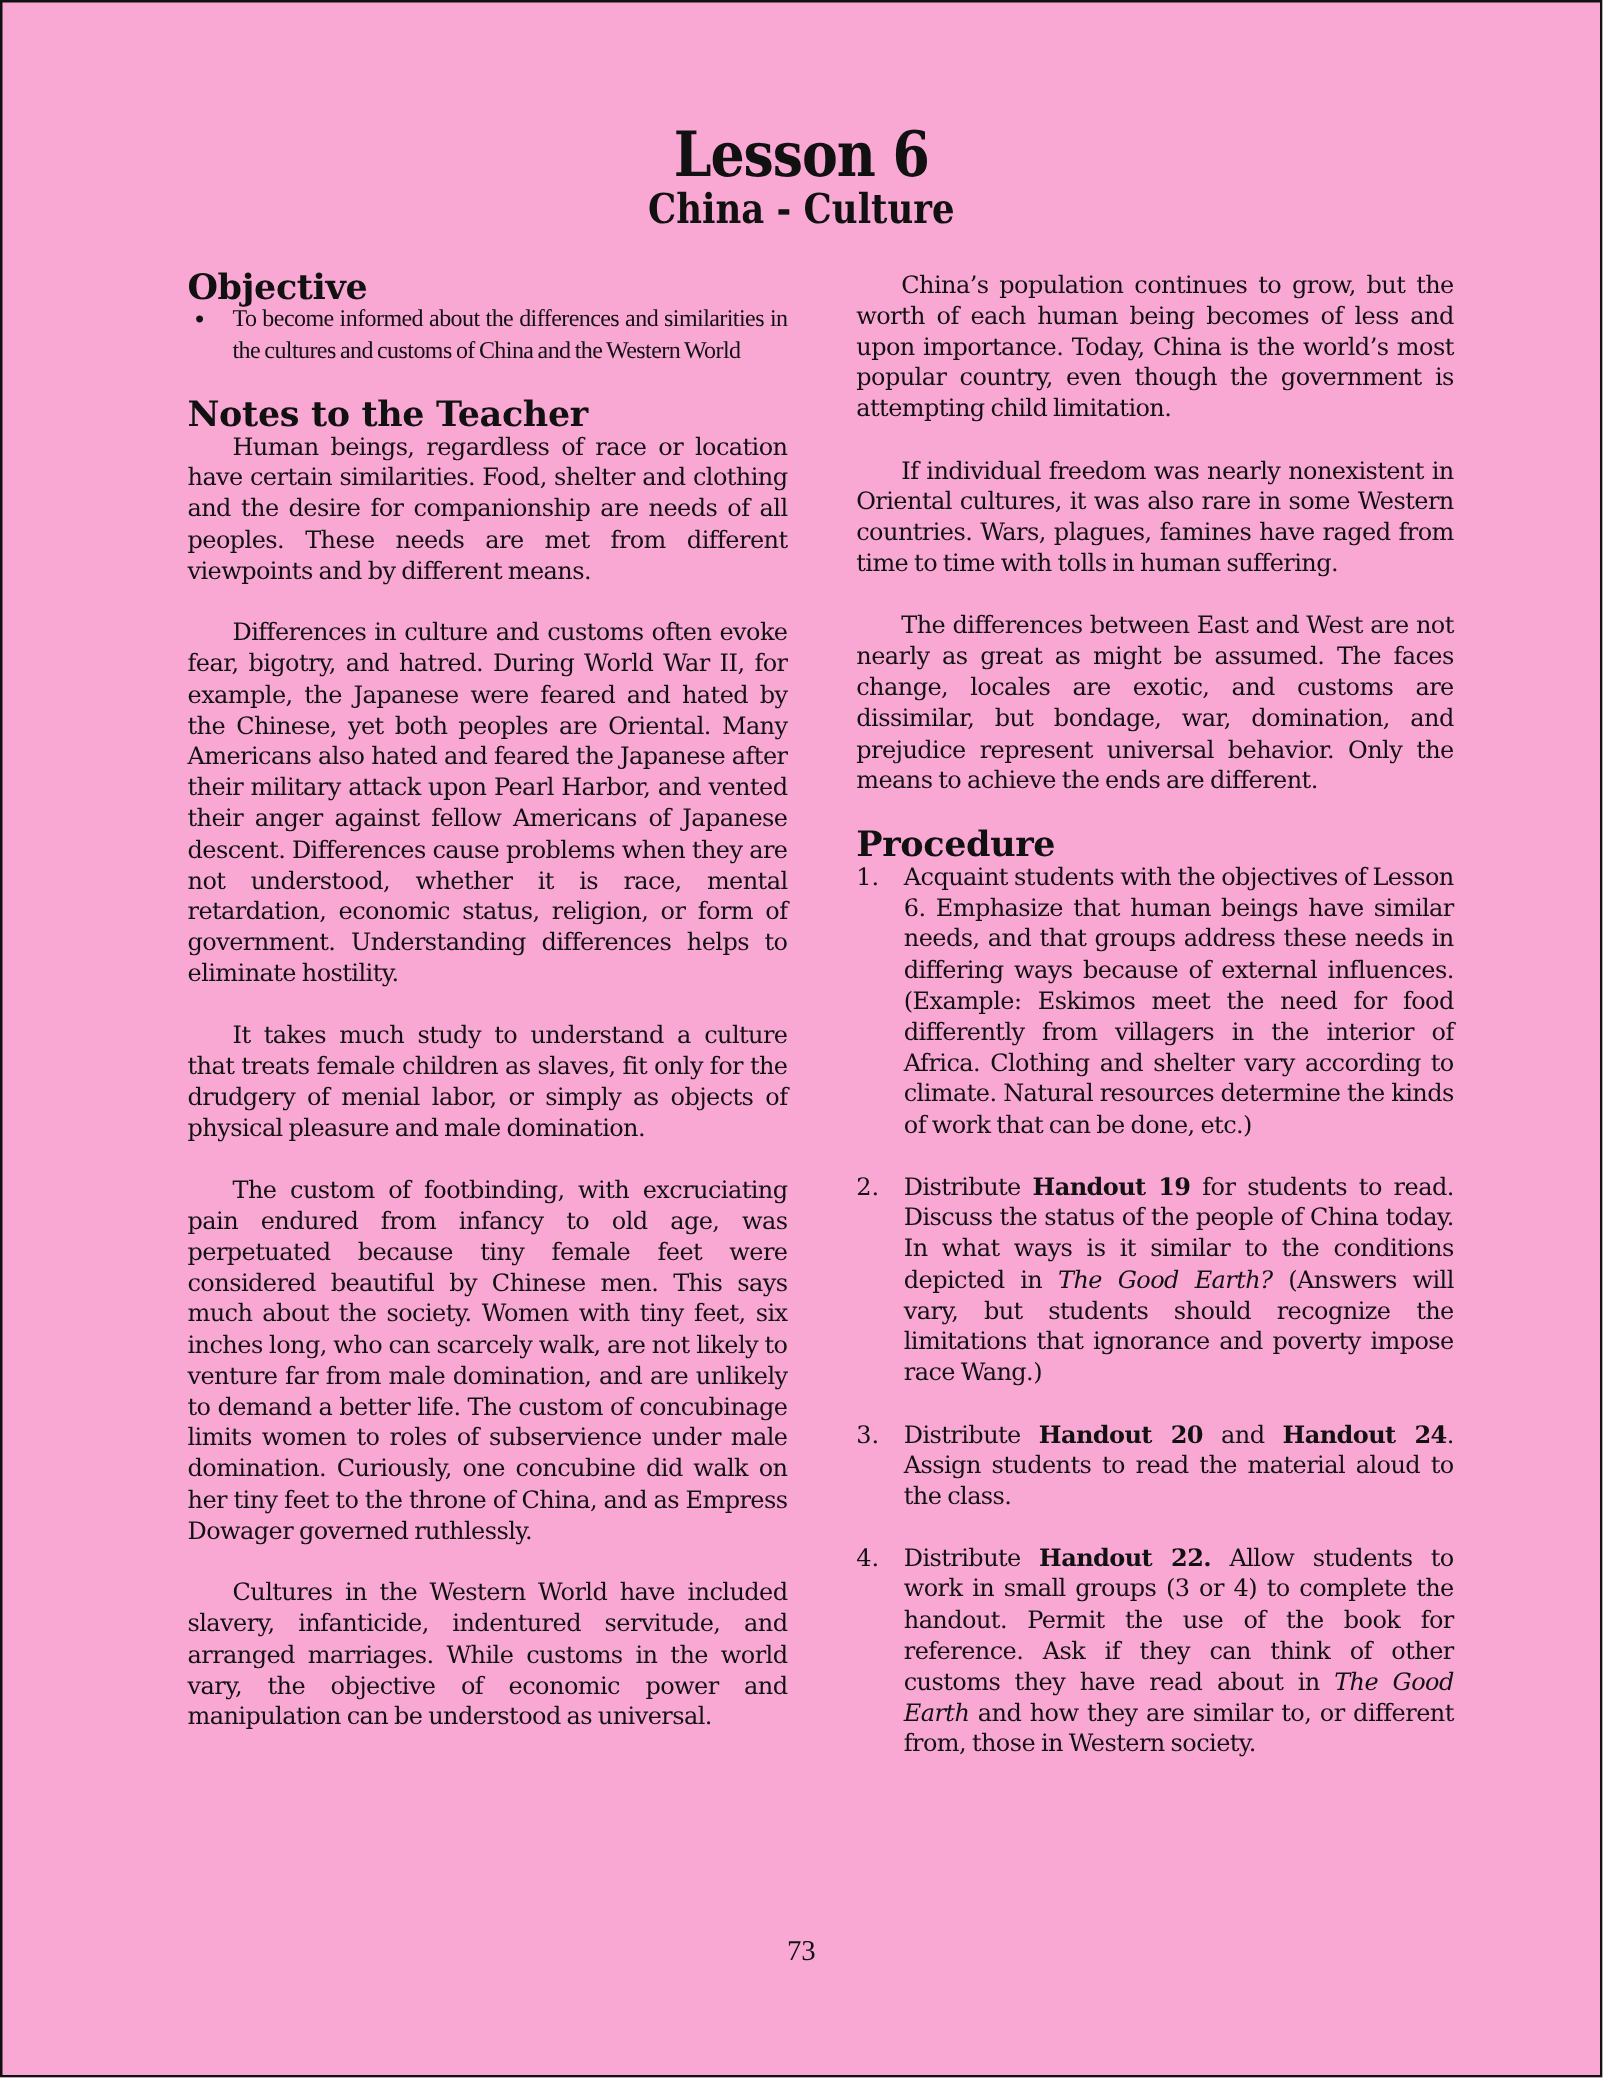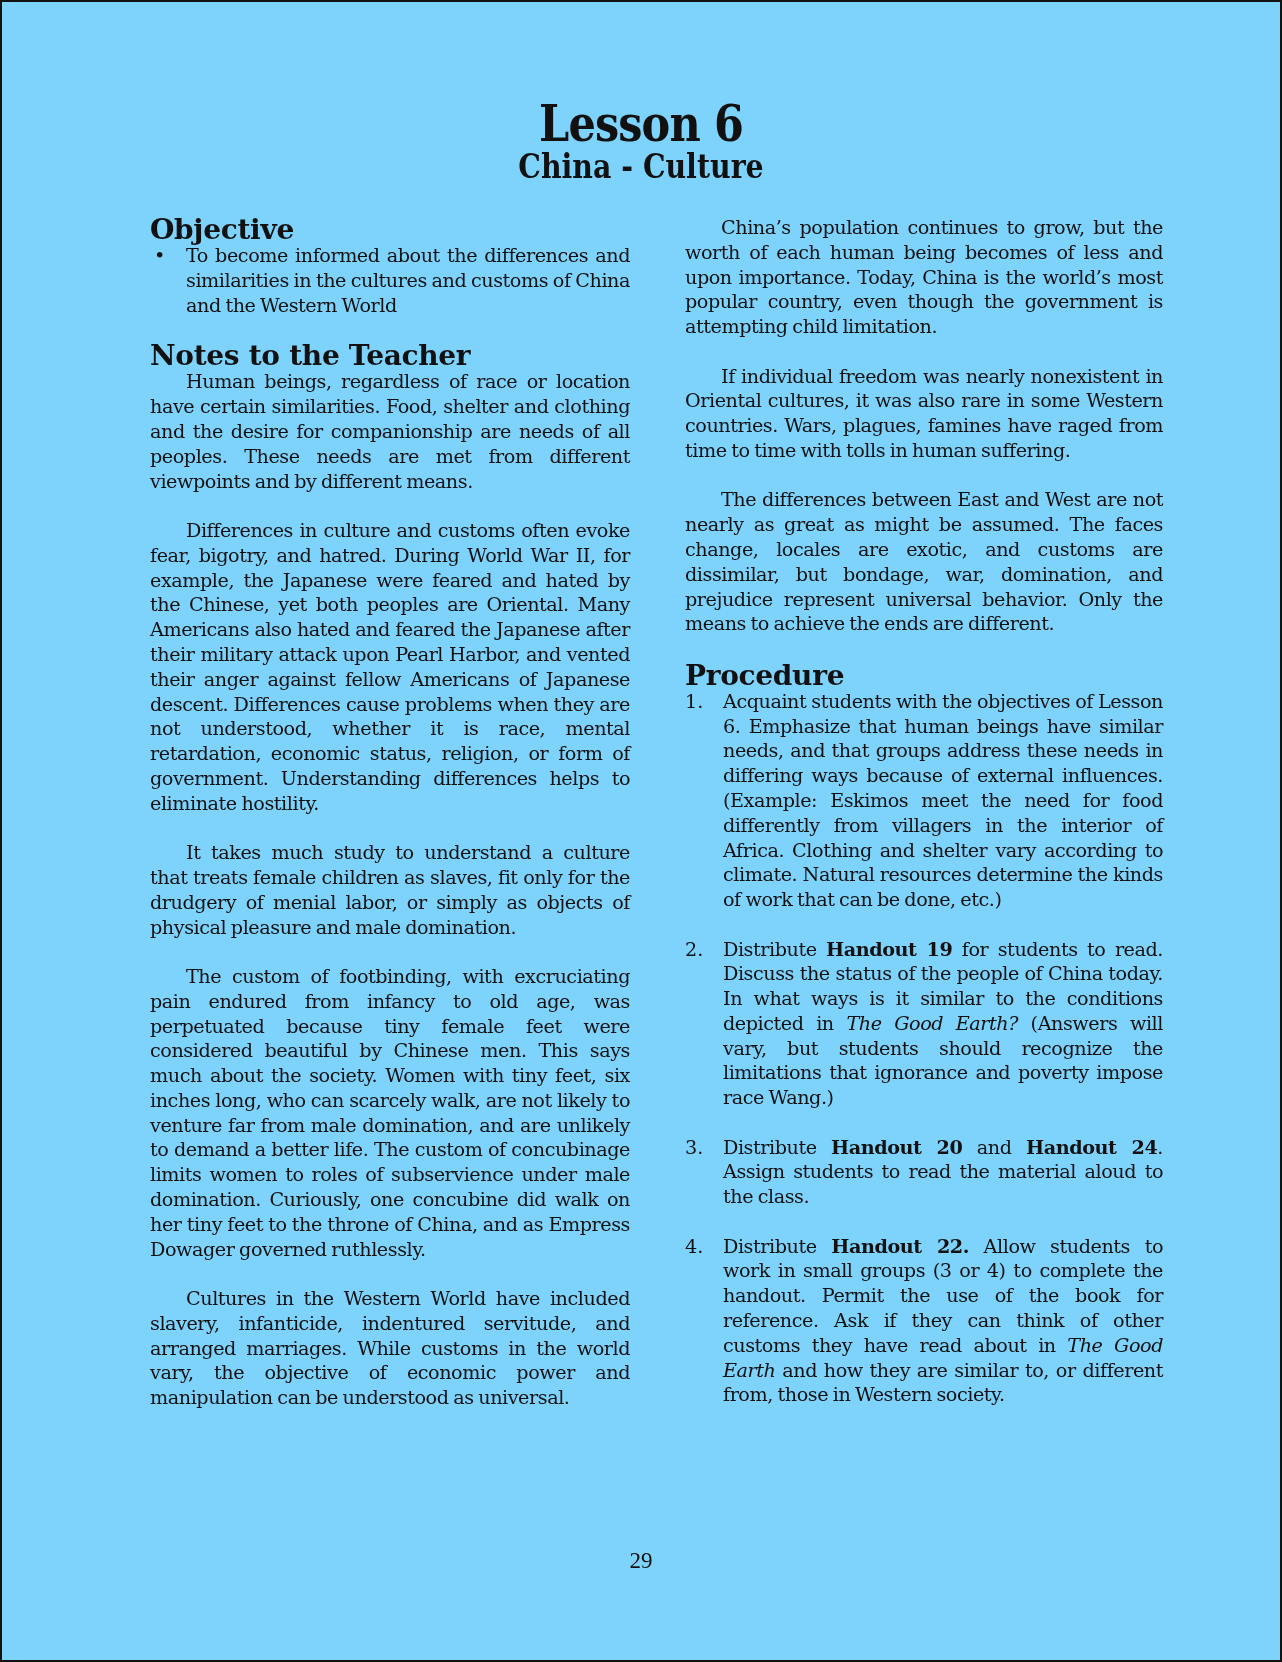--- a/index.html
+++ b/index.html
@@ -1,21 +1,21 @@
 <!DOCTYPE html>
 <html><head>
 <meta charset="utf-8">
 <style>
   html, body { margin: 0; padding: 0; background: #ffffff; }
   body { width: 1282px; height: 1662px; overflow: hidden; }
   .page {
     position: relative;
     width: 1278px; height: 1658px;
     border: 2px solid #111;
-    background: #7dd3fc;
+    background: #f9a8d4;
     color: #111;
     font-family: "DejaVu Serif", "Liberation Serif", serif;
   }
   .title {
     position: absolute; top: 92px; left: 0; width: 100%;
     text-align: center;
     font-family: "DejaVu Serif", serif;
     font-weight: bold;
     font-size: 50px;
     letter-spacing: -1px;
@@ -38,21 +38,21 @@
   .col p { margin: 0 0 24.6px 0; text-align: justify; text-indent: 36px; letter-spacing: -0.45px; word-spacing: -1px; }
   .heading {
     font-family: "DejaVu Serif", serif;
     font-weight: bold;
     font-size: 28px; line-height: 28px;
     margin: 0;
     letter-spacing: -0.3px;
   }
   .bullet { display: flex; margin-bottom: 24px; }
   .bullet .mark { width: 36px; flex: none; padding-left: 4px; box-sizing: border-box; }
-  .bullet .txt { flex: 1; text-align: justify; letter-spacing: -0.45px; word-spacing: -1px; }
+  .bullet .txt { flex: 1; text-align: justify; letter-spacing: -0.45px; word-spacing: -1px; font-family: Liberation Serif, serif; }
   .proc-item { display: flex; margin-bottom: 24.6px; }
   .proc-item .num { width: 38px; flex: none; padding-left: 0px; }
   .proc-item .txt { flex: 1; text-align: justify; letter-spacing: -0.45px; word-spacing: -1px; }
   .b { font-weight: bold; }
   .i { font-style: italic; }
   .page-number {
     position: absolute; top: 1546px; left: 0; width: 100%;
     text-align: center;
     font-family: "Liberation Serif", serif;
     font-size: 23px;
@@ -102,14 +102,14 @@
       <span class="num">3.</span>
       <span class="txt"><span>Distribute </span><span class="b">Handout 20</span><span> and </span><span class="b">Handout 24</span><span>. Assign students to read the material aloud to the class.</span></span>
     </div>
 
     <div class="proc-item">
       <span class="num">4.</span>
       <span class="txt"><span>Distribute </span><span class="b">Handout 22.</span><span> Allow students to work in small groups (3 or 4) to complete the handout. Permit the use of the book for reference. Ask if they can think of other customs they have read about in </span><span class="i">The Good Earth</span><span> and how they are similar to, or different from, those in Western society.</span></span>
     </div>
   </div>
 
-  <div class="page-number">29</div>
+  <div class="page-number">73</div>
 </div>
 
 </body></html>

